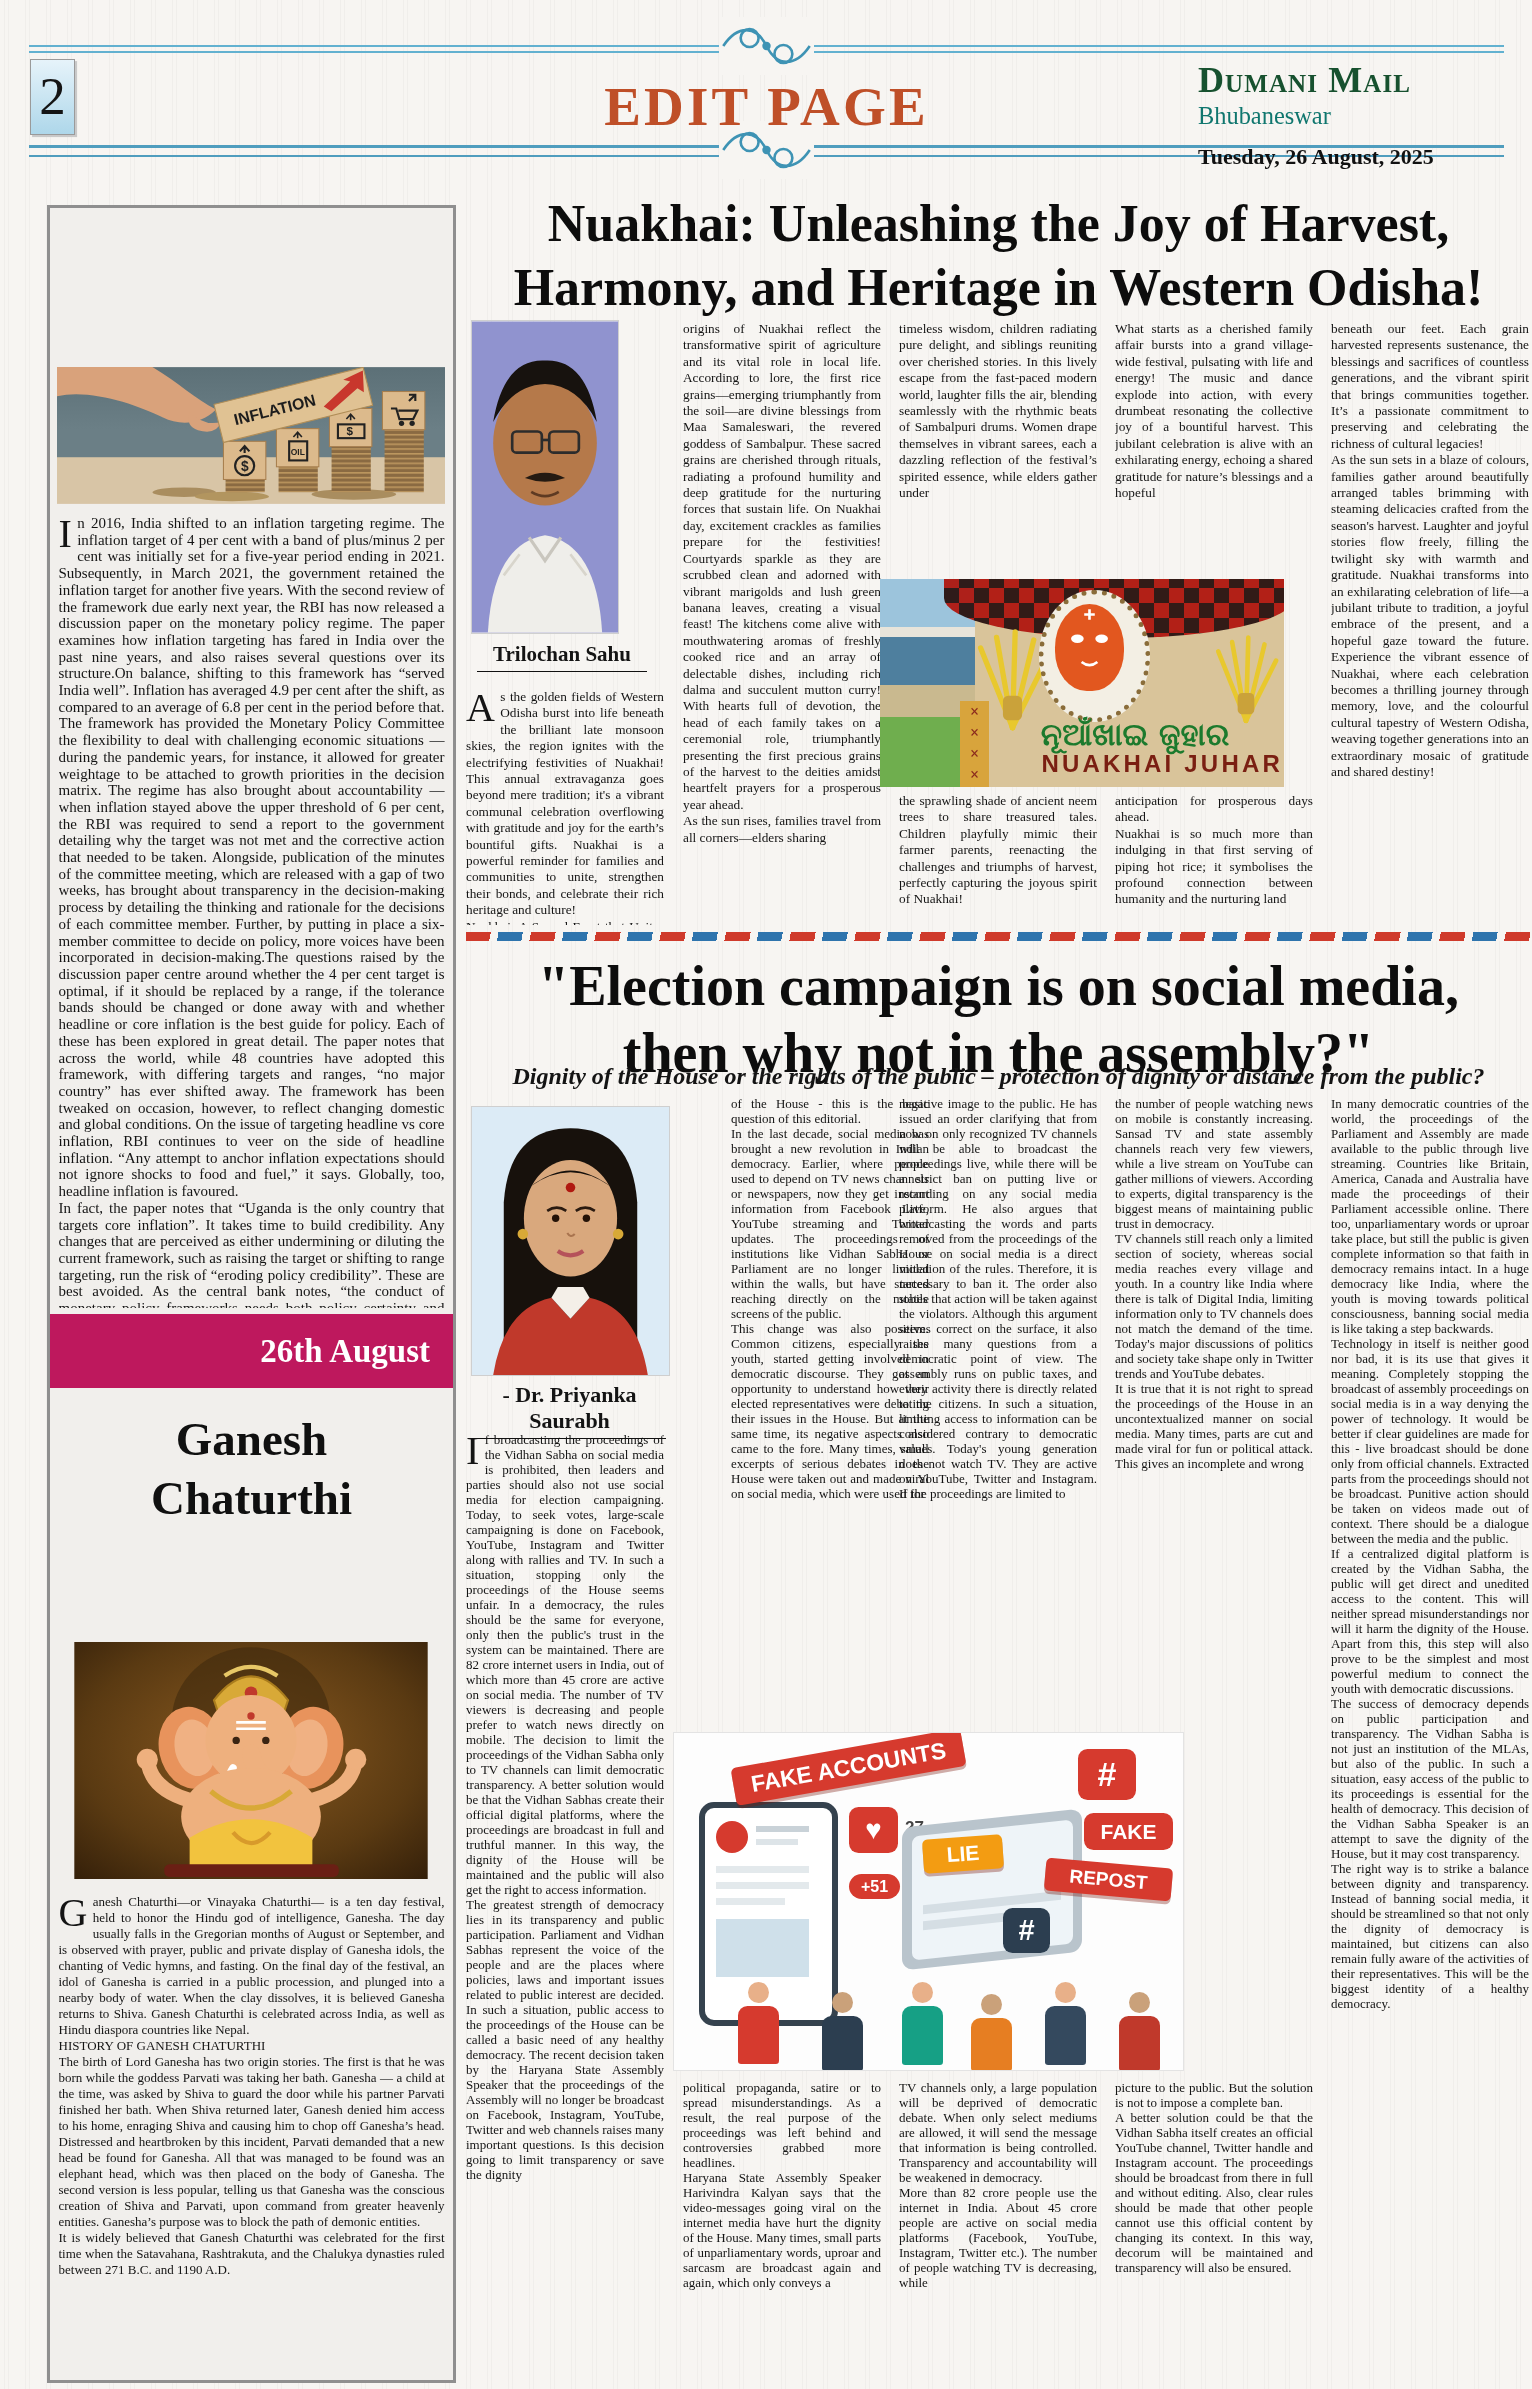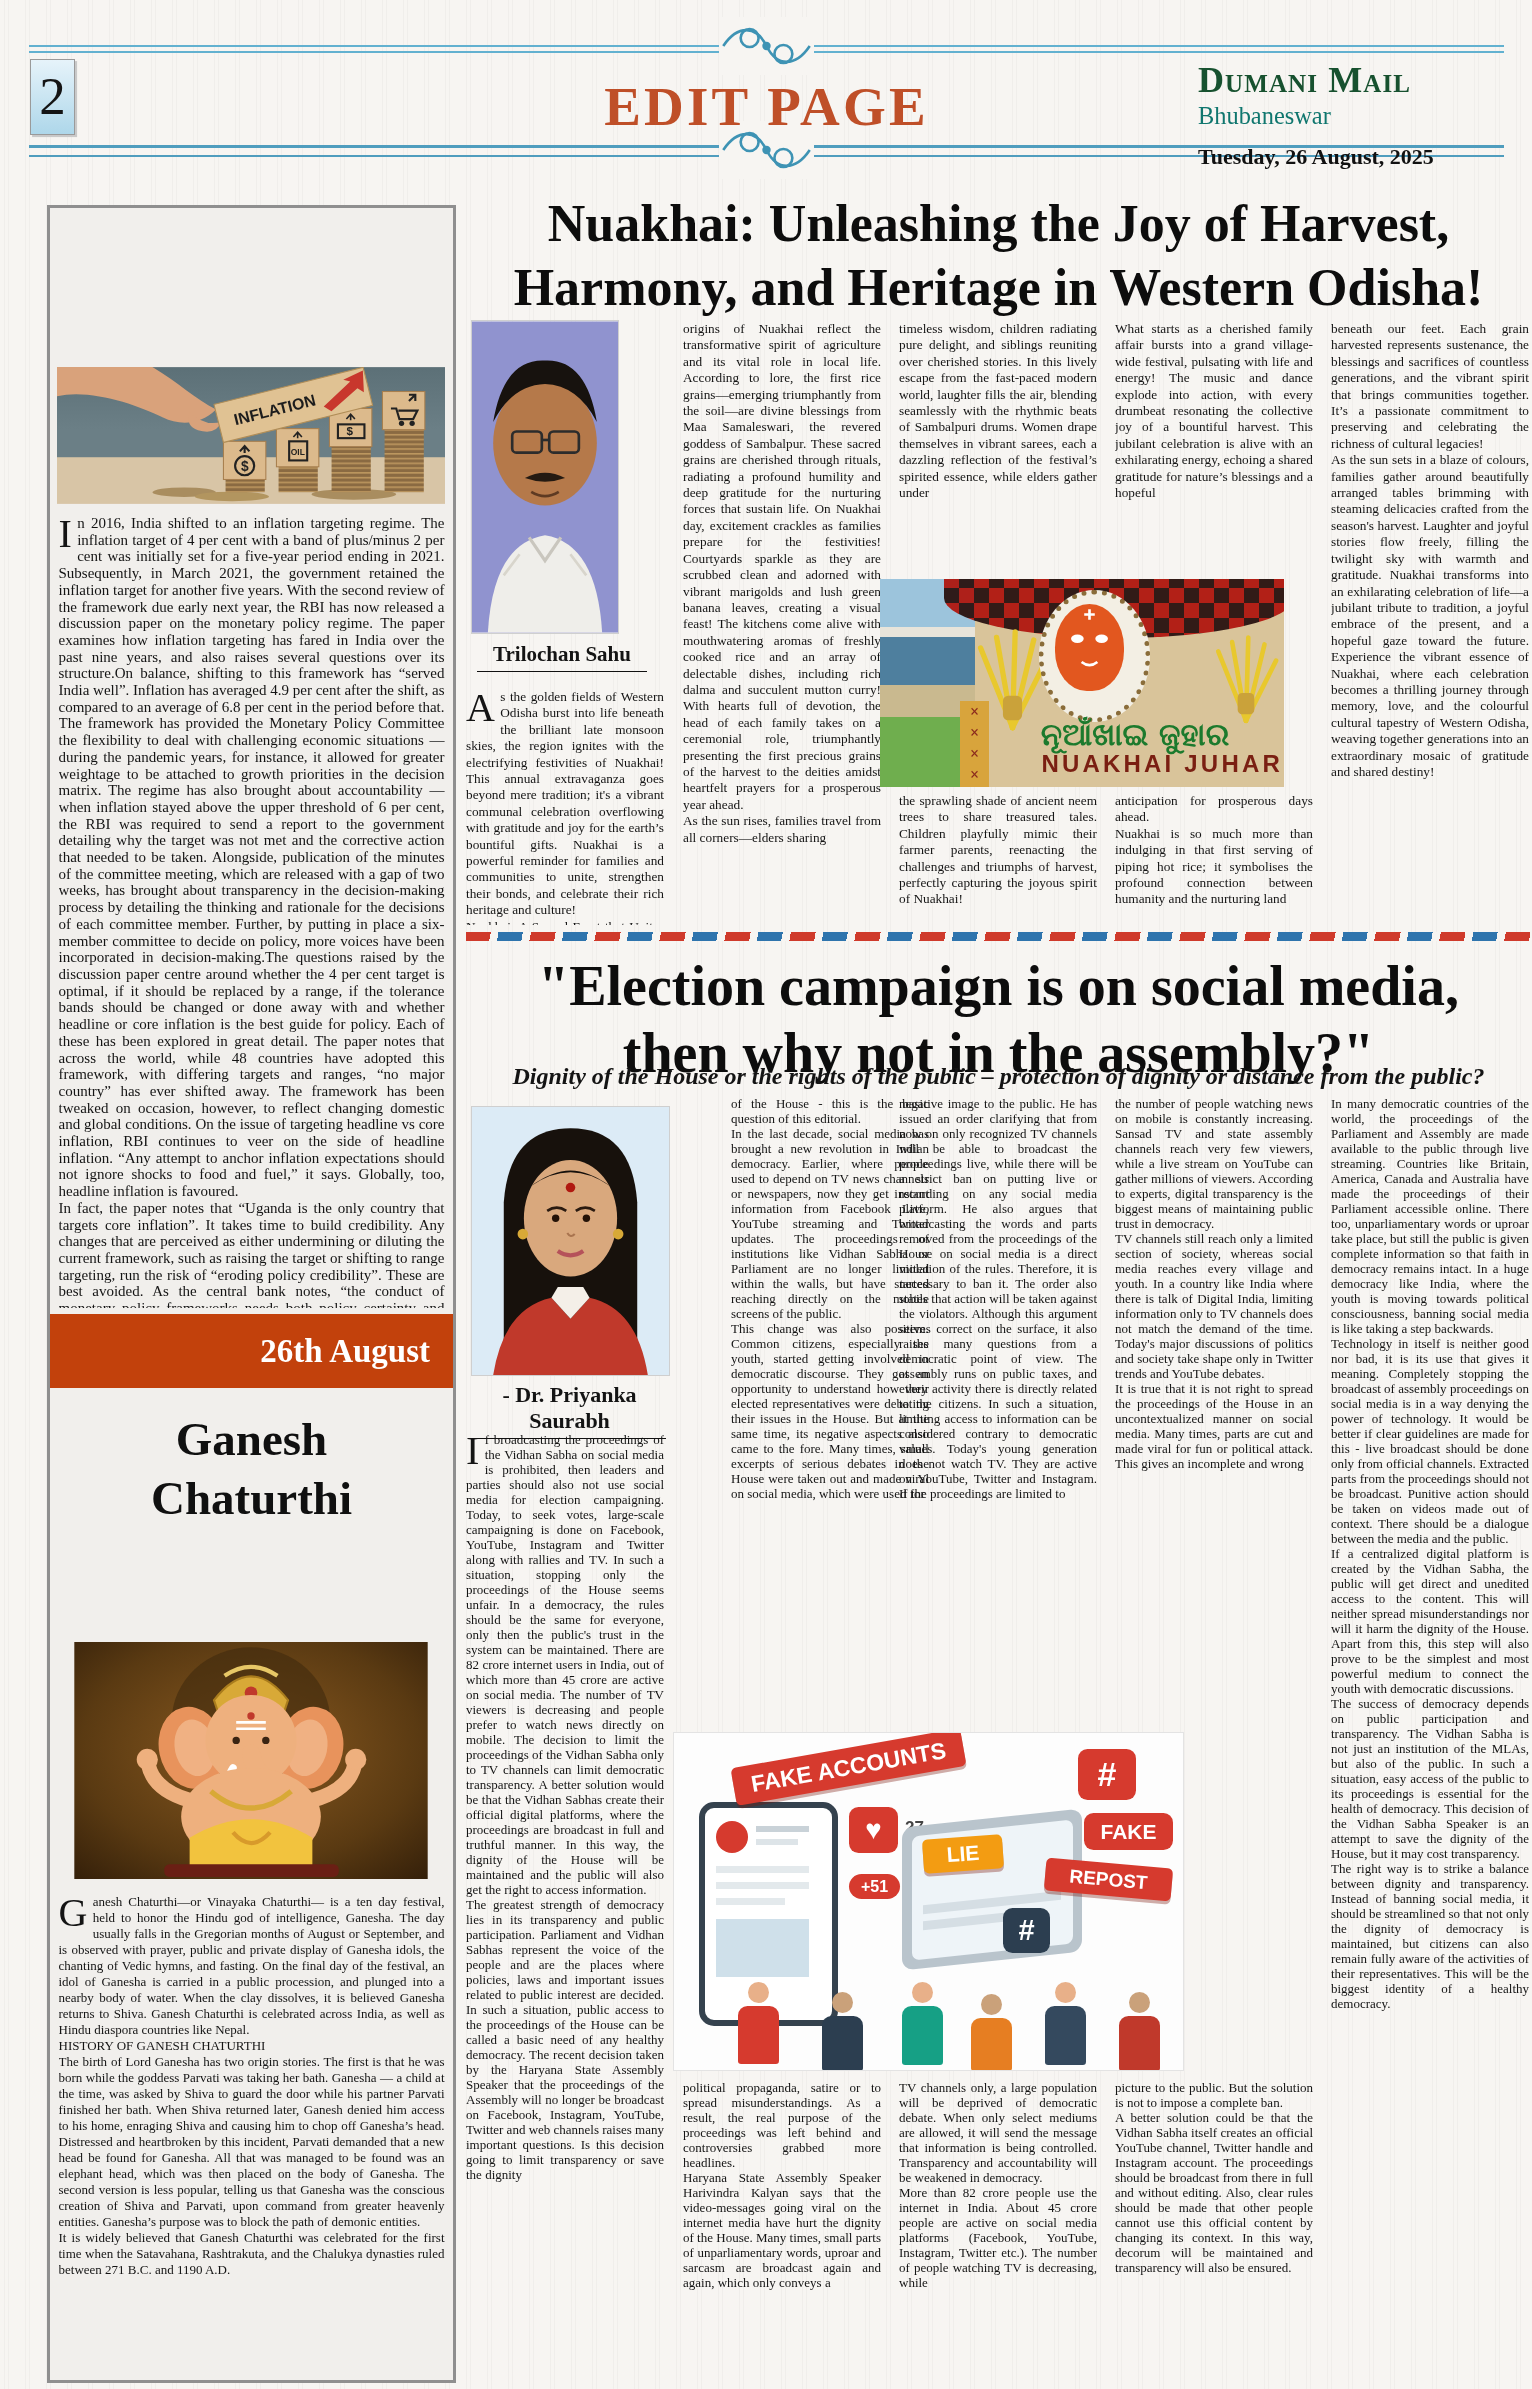--- a/index.html
+++ b/index.html
@@ -21,21 +21,21 @@
   .editpage{font-size:55px;font-weight:bold;color:#bf4f28;letter-spacing:3.2px;white-space:nowrap;}
   .masthead{font-size:36px;font-weight:bold;color:#17512f;font-variant:small-caps;letter-spacing:1.1px;}
   .city{font-size:24.4px;color:#0f766e;}
   .pdate{font-size:22px;font-weight:bold;color:#111;}
   .orn{background:#f7f5f2;}
   
   .leftbox{border:3.7px solid #8f8f8f;background:#f1efec;}
   .bigtitle{font-weight:bold;color:#101010;}
   .lead{font-size:15px;line-height:16.7px;}
   .gan{font-size:13px;line-height:16px;}
-  .banner{background:#c2410c;color:#fff;font-weight:bold;font-size:33px;text-align:right;line-height:74px;padding-right:23px;box-sizing:border-box;}
+  .banner{background:#be185d;color:#fff;font-weight:bold;font-size:33px;text-align:right;line-height:74px;padding-right:23px;box-sizing:border-box;}
   
   .nkcol{width:198px;font-size:13.3px;line-height:16.4px;}
   .elcol{width:198px;font-size:13px;line-height:15px;}
   .headline{font-weight:bold;color:#0d0d0d;white-space:pre-line;}
   .subhead{font-style:italic;font-weight:bold;font-size:24px;text-align:center;}
   .author{font-weight:bold;border-bottom:1.6px solid #111;padding-bottom:4.2px;}
   .dropcap::first-letter{float:left;font-size:40px;line-height:31px;padding:3.2px 5.3px 0 0;font-weight:normal;}
   .divider{height:8.5px;background:repeating-linear-gradient(100deg,#cf3a2b 0 24.4px,#f7f5f2 24.4px 32px,#2e74ad 32px 56px,#f7f5f2 56px 64px);}
   
   .ribbon{background:#d63a2e;color:#fff;font-family:"Liberation Sans","DejaVu Sans",sans-serif;font-weight:bold;text-align:center;border-radius:5.3px;box-shadow:0 3.2px 0 rgba(120,20,10,.35);}

